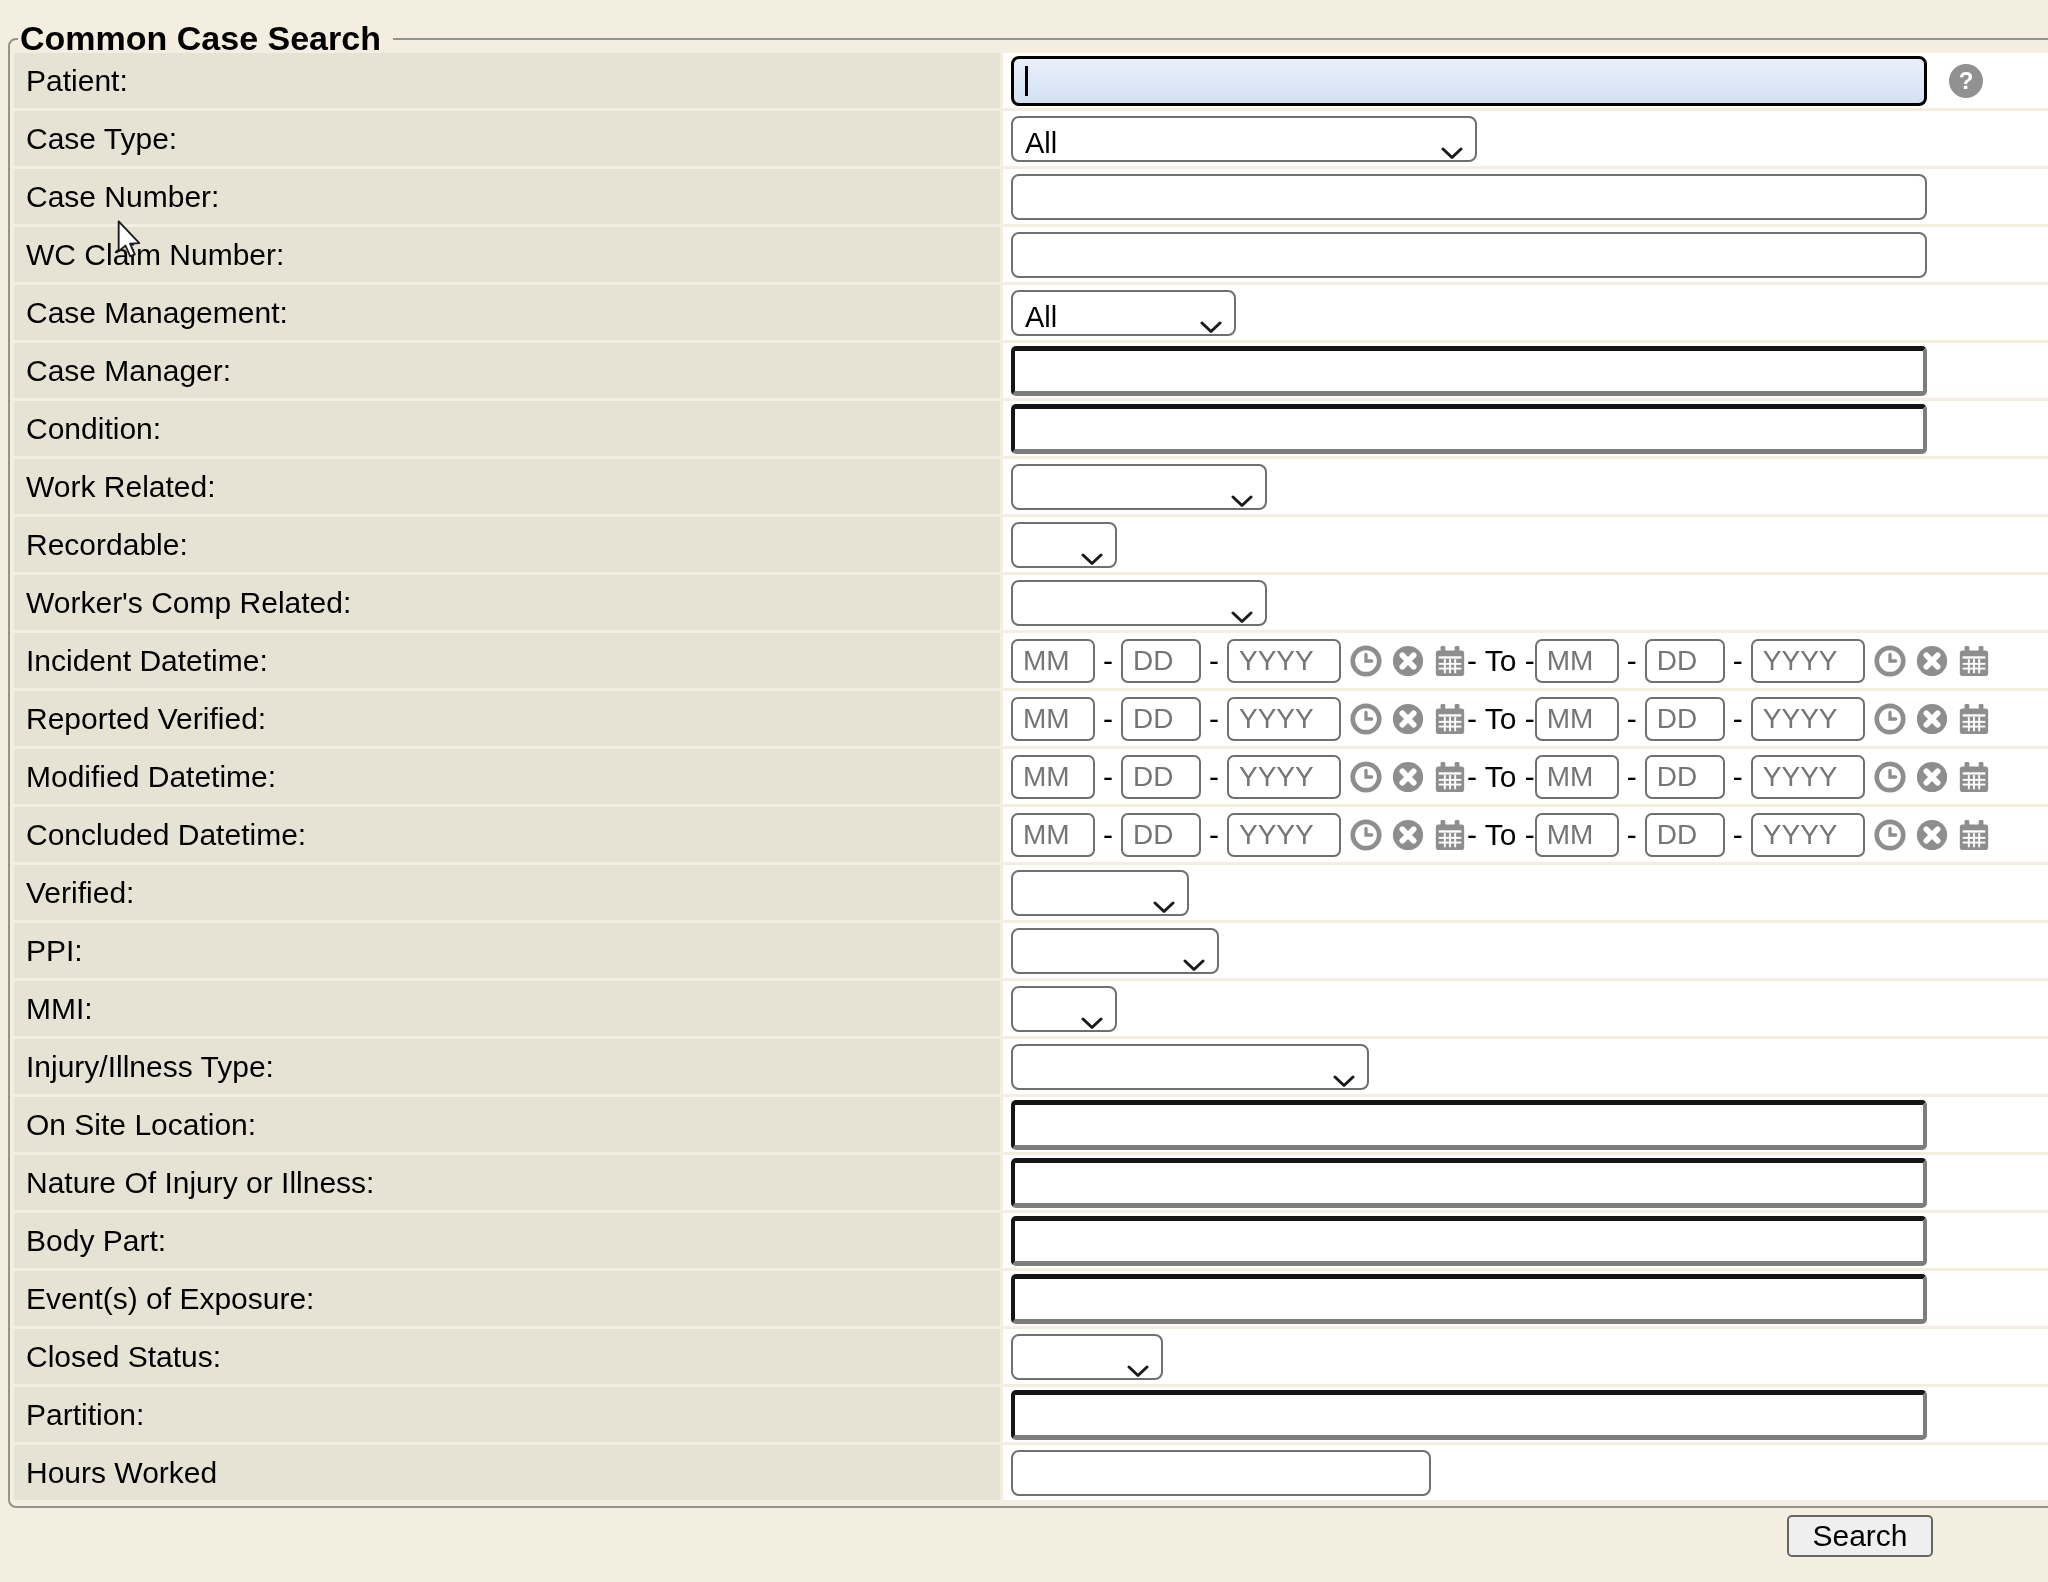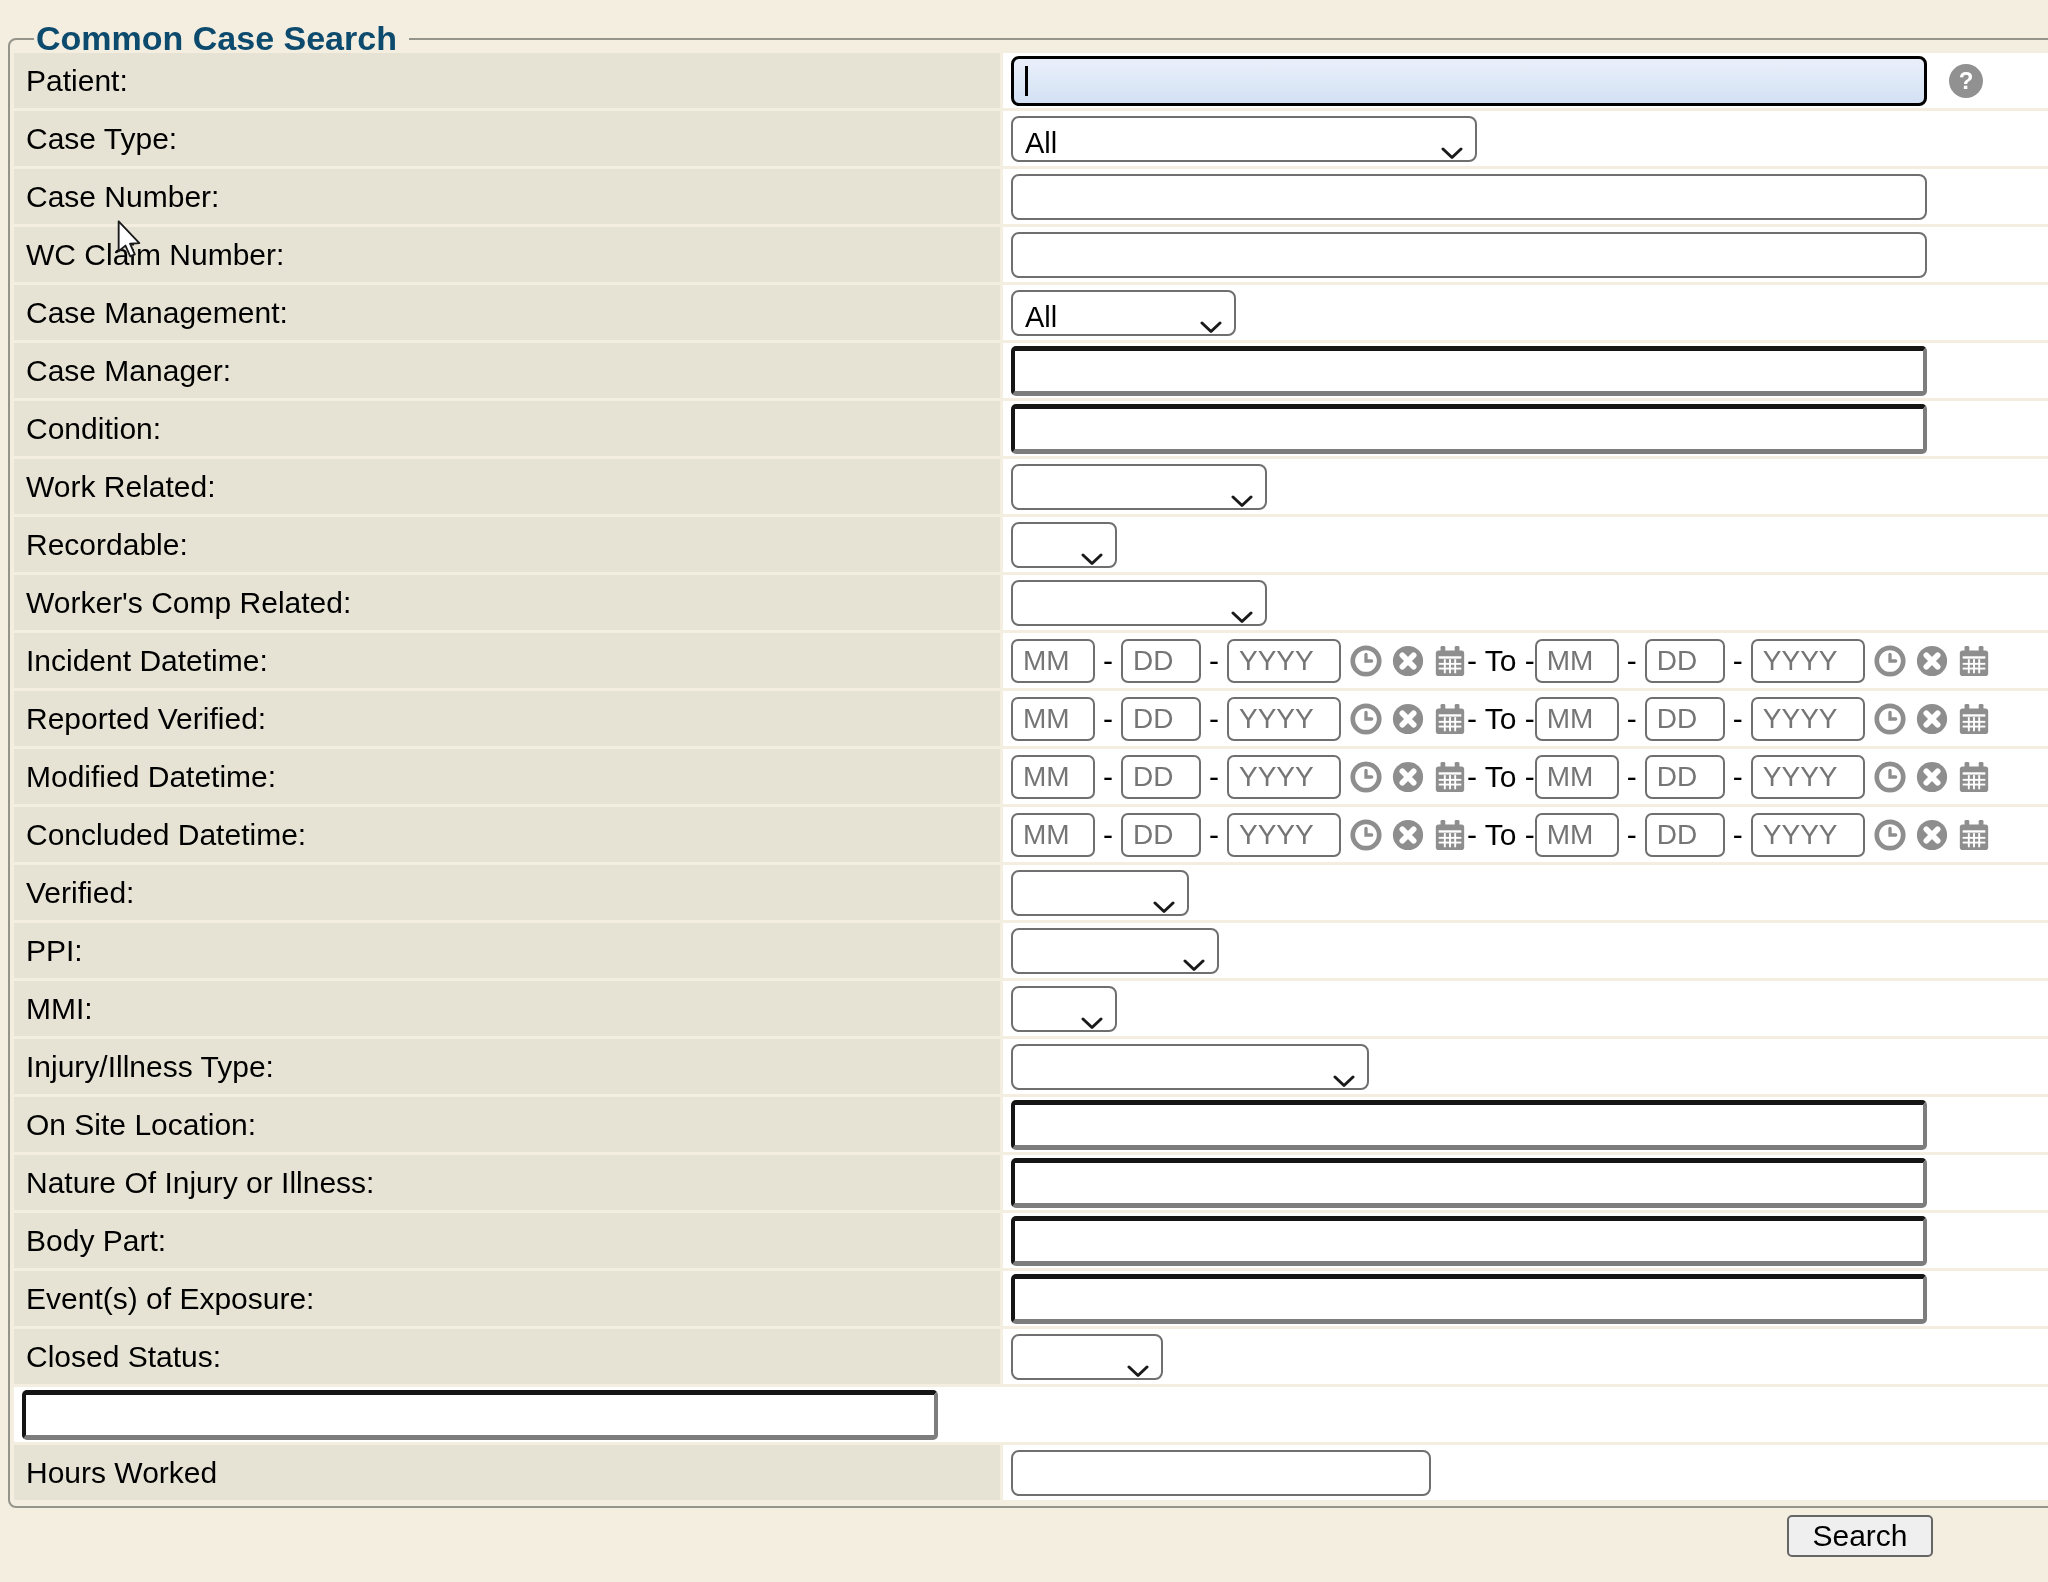--- a/index.html
+++ b/index.html
@@ -6,22 +6,22 @@
   body{
     width:2048px;height:1582px;position:relative;overflow:hidden;
     background:#f4eee0;font-family:"Liberation Sans",sans-serif;color:#000;
   }
   
   fieldset.panel{
     position:absolute;left:8px;top:20px;width:2056px;height:1488px;
     border:2px solid #94948b;border-radius:8px;margin:0;padding:0;box-sizing:border-box;
   }
   legend.panel-title{
-    margin-left:24px;padding:0 12px 0 2px;font-weight:bold;font-size:34px;
-    color:#0c4a6e;line-height:1.1;
+    margin-left:8px;padding:0 12px 0 2px;font-weight:bold;font-size:34px;
+    color:#000000;line-height:1.1;
   }
   
   .form-table{display:flex;flex-direction:column;gap:3px;margin:-4px 0 0 4px;width:2040px}
   .row{display:flex;gap:3px;height:55px}
   .lbl{width:986px;background:#e6e3d4;display:flex;align-items:center;
        padding-left:12px;box-sizing:border-box;font-size:30px}
   .val{flex:1;background:#ffffff;display:flex;align-items:center;
        padding-left:8px;box-sizing:border-box}
   
   .txt{height:46px;border:2px solid #6f6f6f;border-radius:8px;font-size:29px;
@@ -482,20 +482,21 @@
         <div class="sel w-152">
           <span></span>
           <svg class="chev" width="22" height="13">
               <use href="#i-chev"></use>
             </svg>
         </div>
       </div>
     </div>
 
     <div class="row">
+      <div class="lbl">Partition:</div>
       <div class="val">
         <input class="fancy" value="" style="">
       </div>
     </div>
 
     <div class="row">
       <div class="lbl">Hours Worked</div>
       <div class="val">
         <input class="txt w-hours" value="" style="">
       </div>

